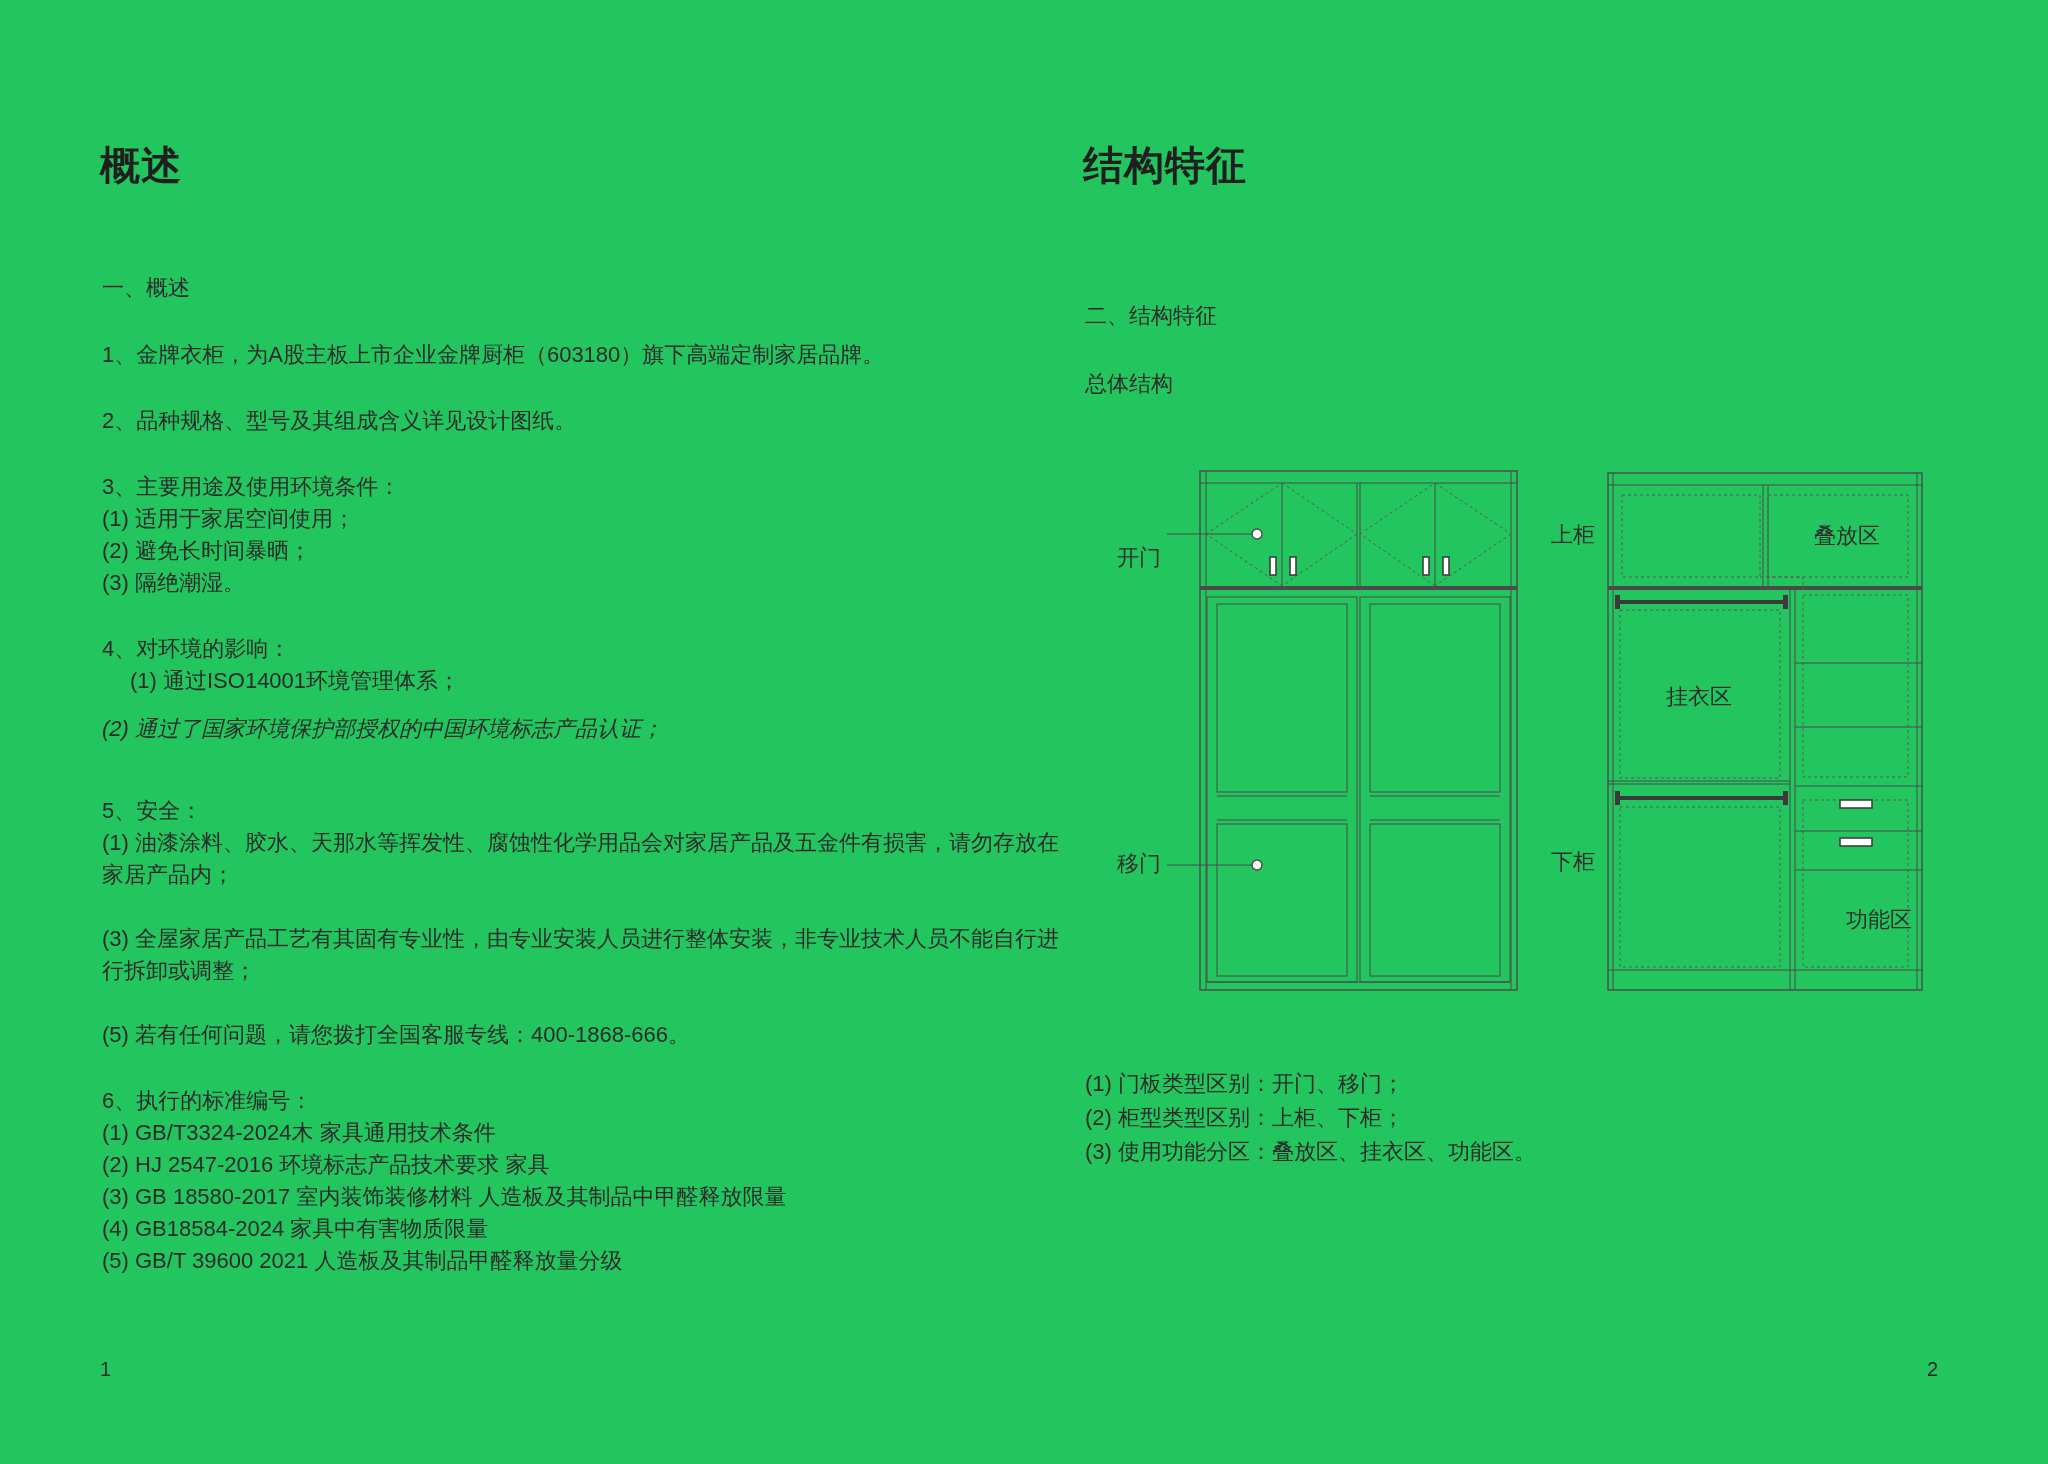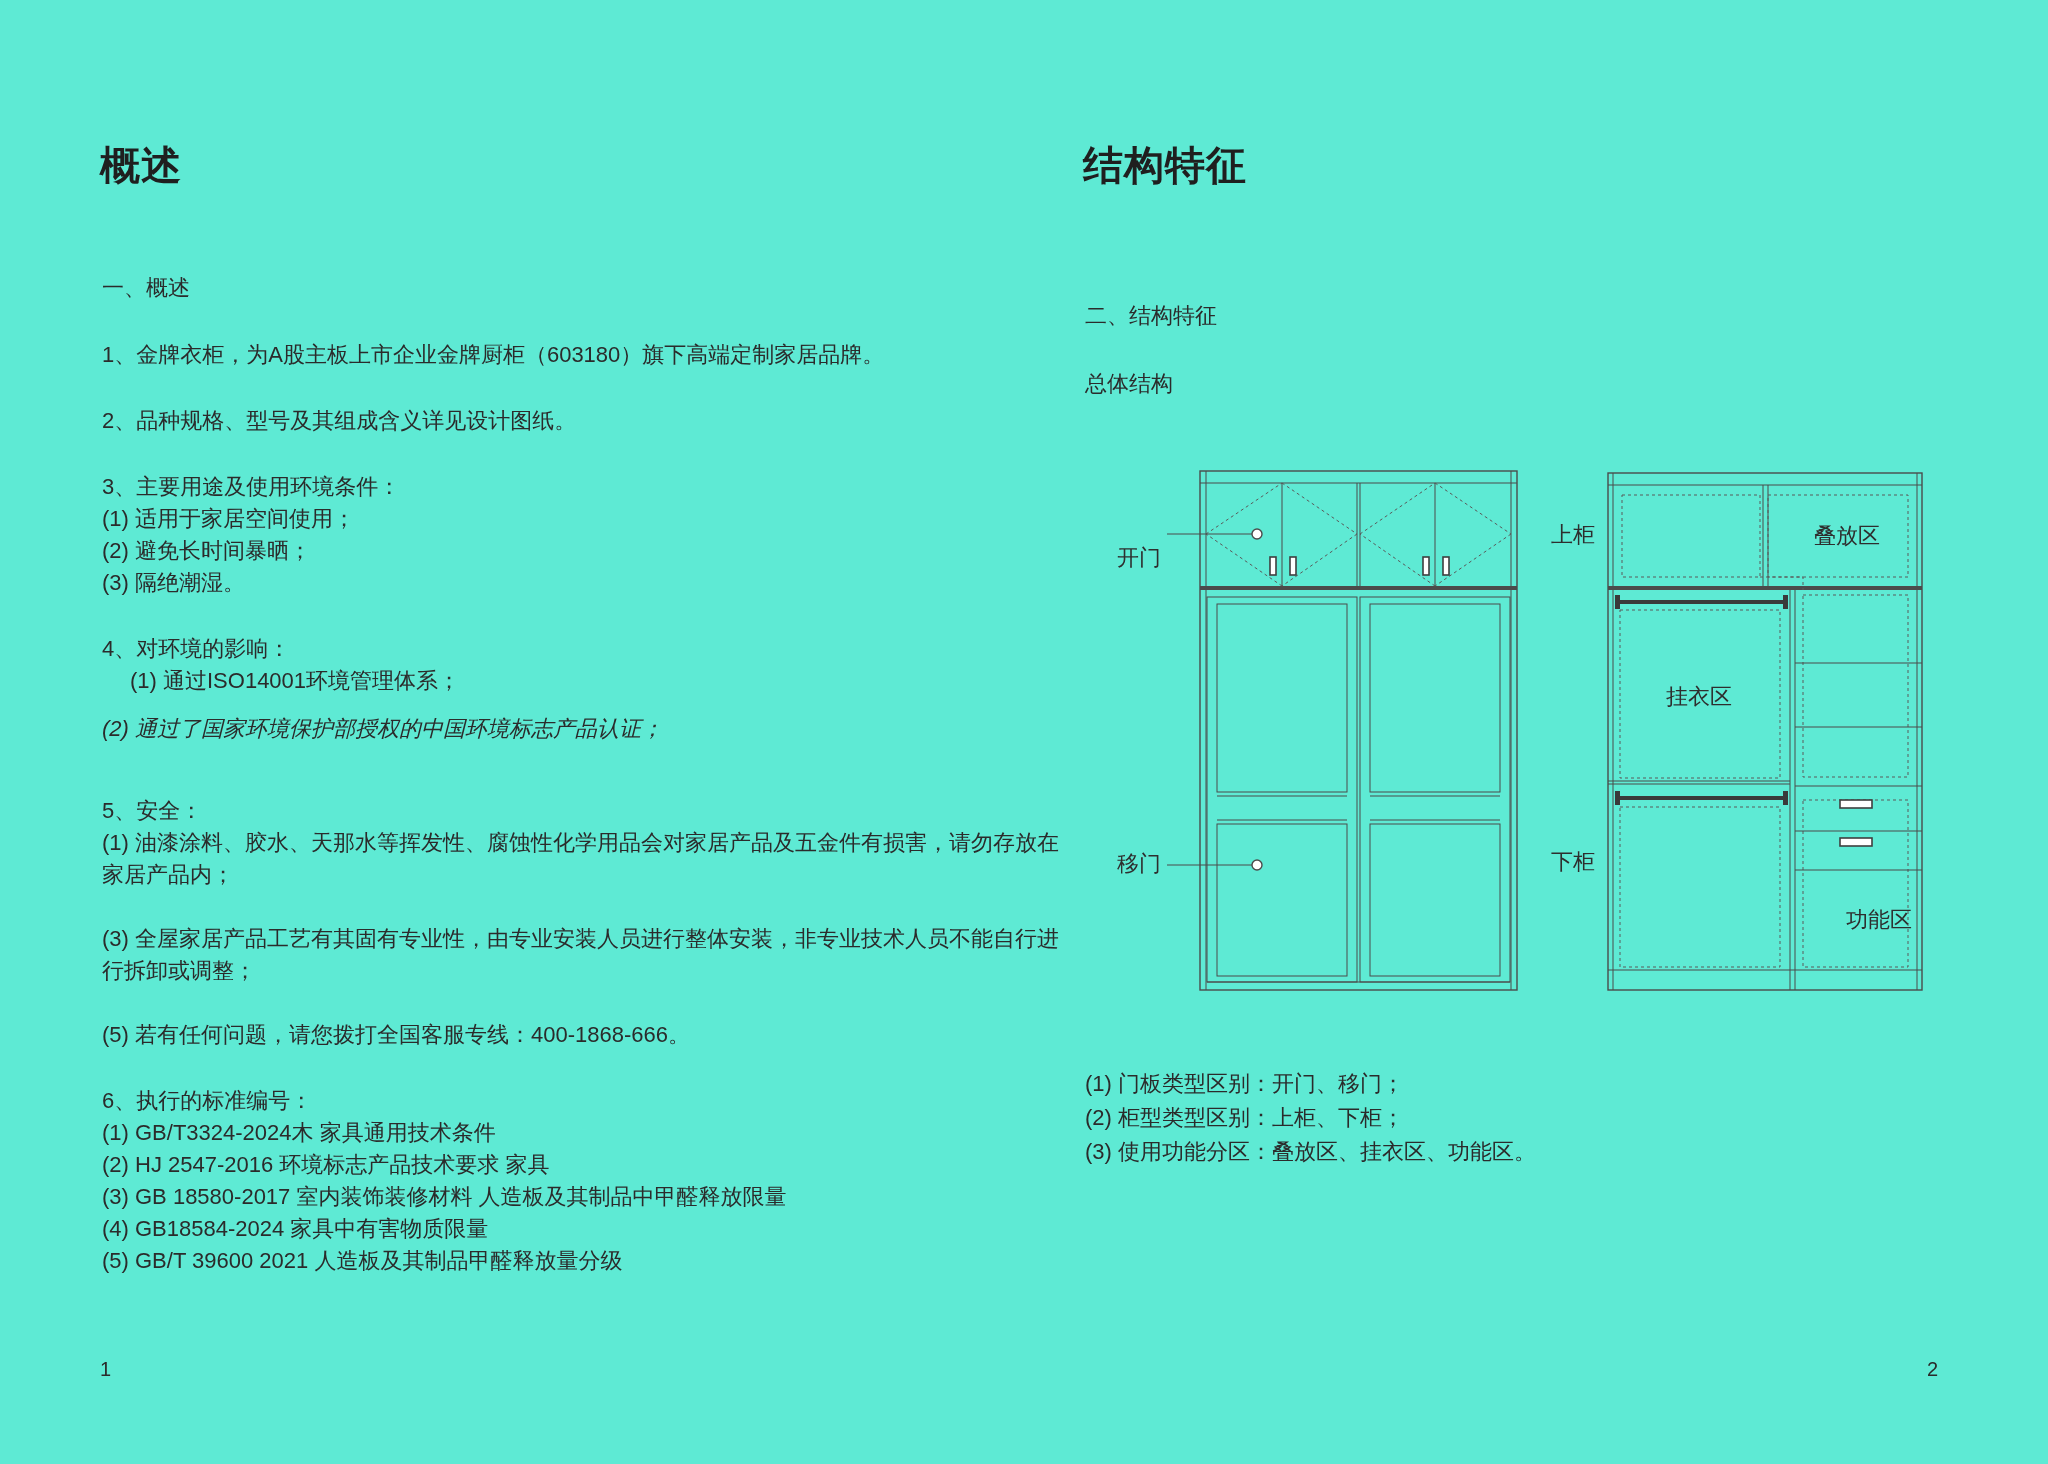--- a/index.html
+++ b/index.html
@@ -1,17 +1,17 @@
 <!DOCTYPE html>
 <html><head>
 <meta charset="utf-8">
 <style>
   html,body{margin:0;padding:0;background:#ffffff;}
   #canvas{
-    position:relative;width:2048px;height:1464px;background:#5eead4;overflow:hidden;
+    position:relative;width:2048px;height:1464px;background:#22c55e;overflow:hidden;
     font-family:"Liberation Sans","DejaVu Sans",sans-serif;color:#262626;
   }
   .abs{position:absolute;white-space:nowrap;}
   .page-title{font-size:40px;font-weight:600;color:#1f1f1f;letter-spacing:1px;}
   .body-line{font-size:22px;line-height:28px;color:#2b2b2b;}
   .diagram-label{font-size:22px;line-height:26px;color:#2e2e2e;}
   .page-num{font-size:20px;color:#2b2b2b;}
   svg{position:absolute;left:1100px;top:460px;}
   .ln{stroke:#4b4b4b;stroke-width:1;fill:none;}
   .ln2{stroke:#4b4b4b;stroke-width:1.4;fill:none;}

